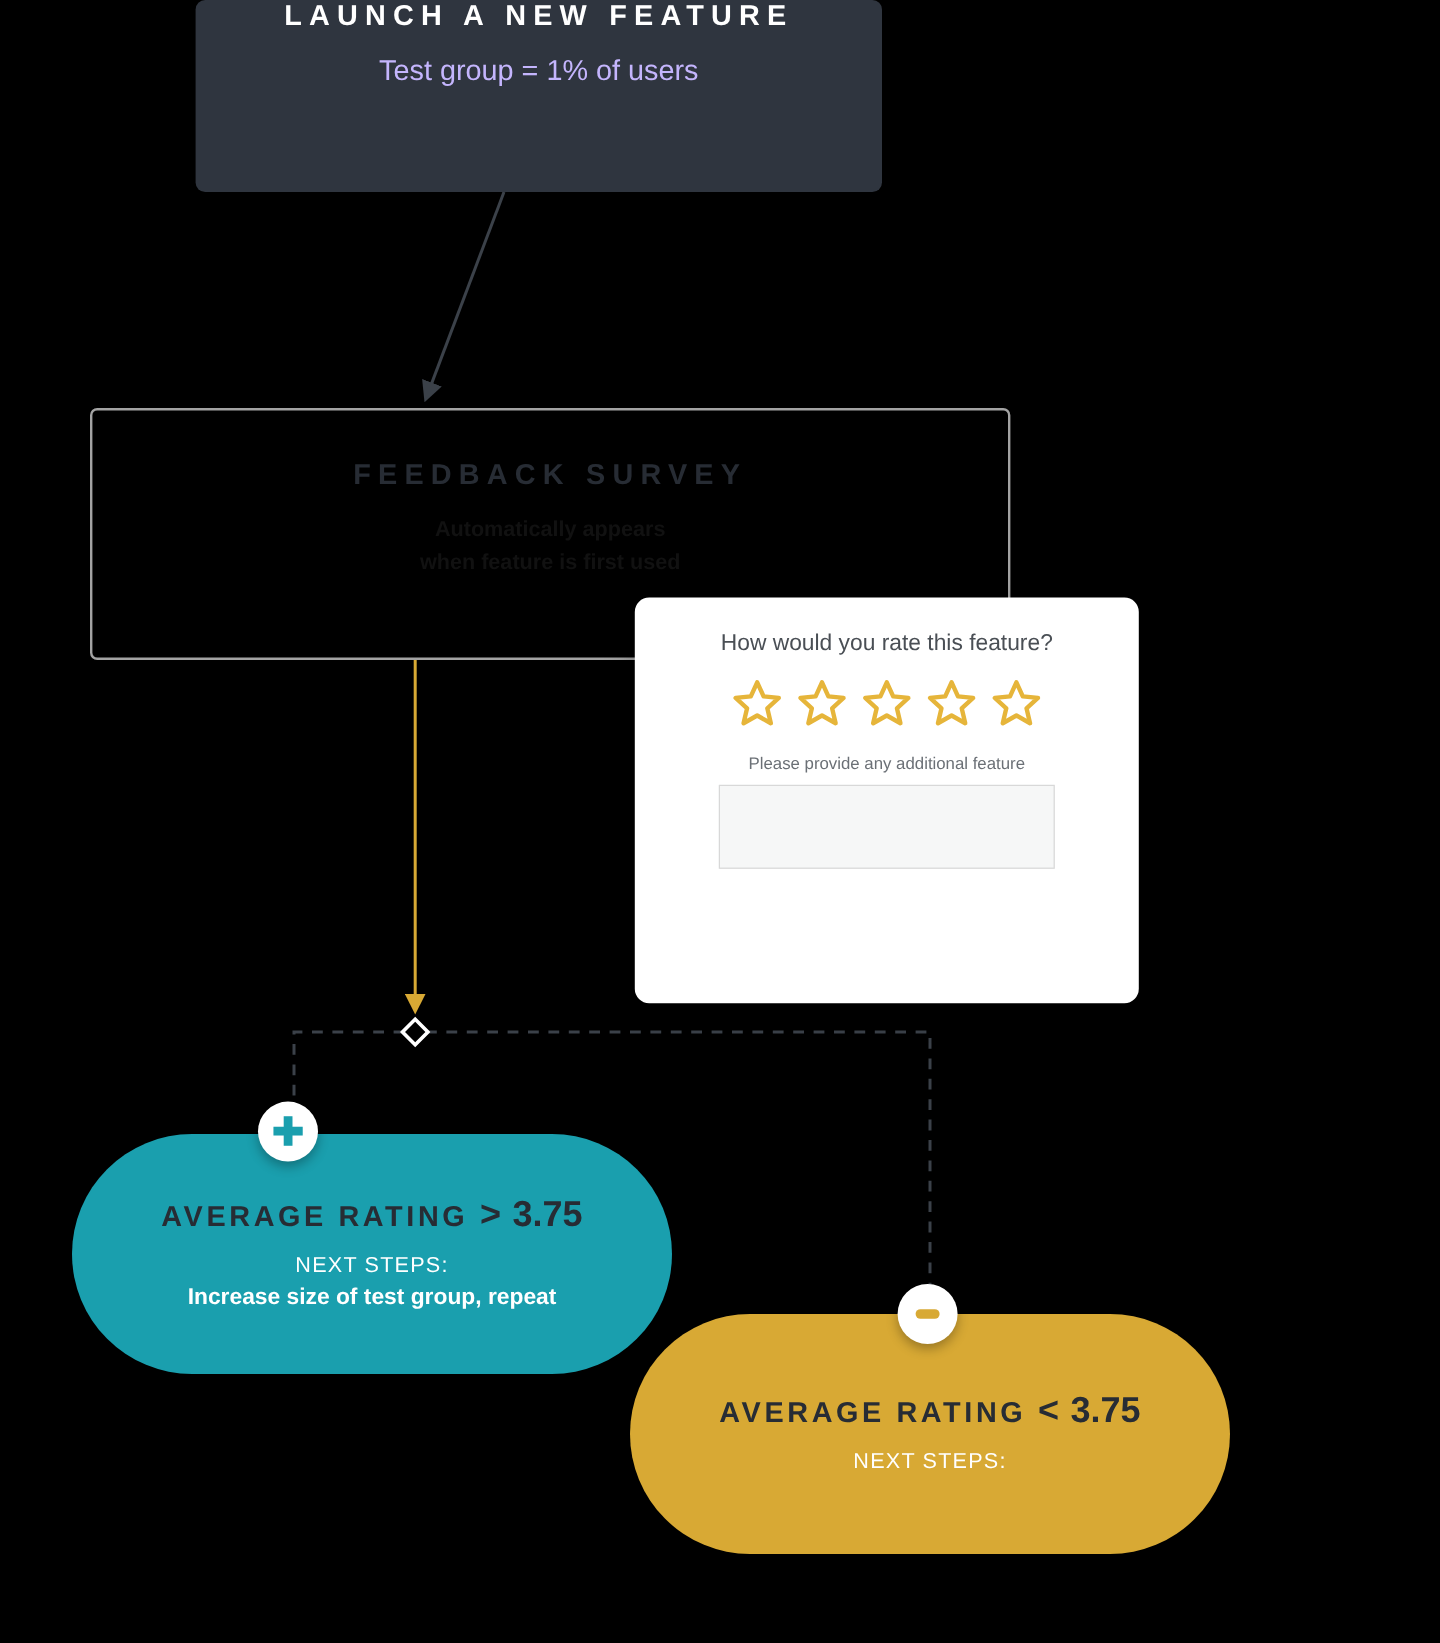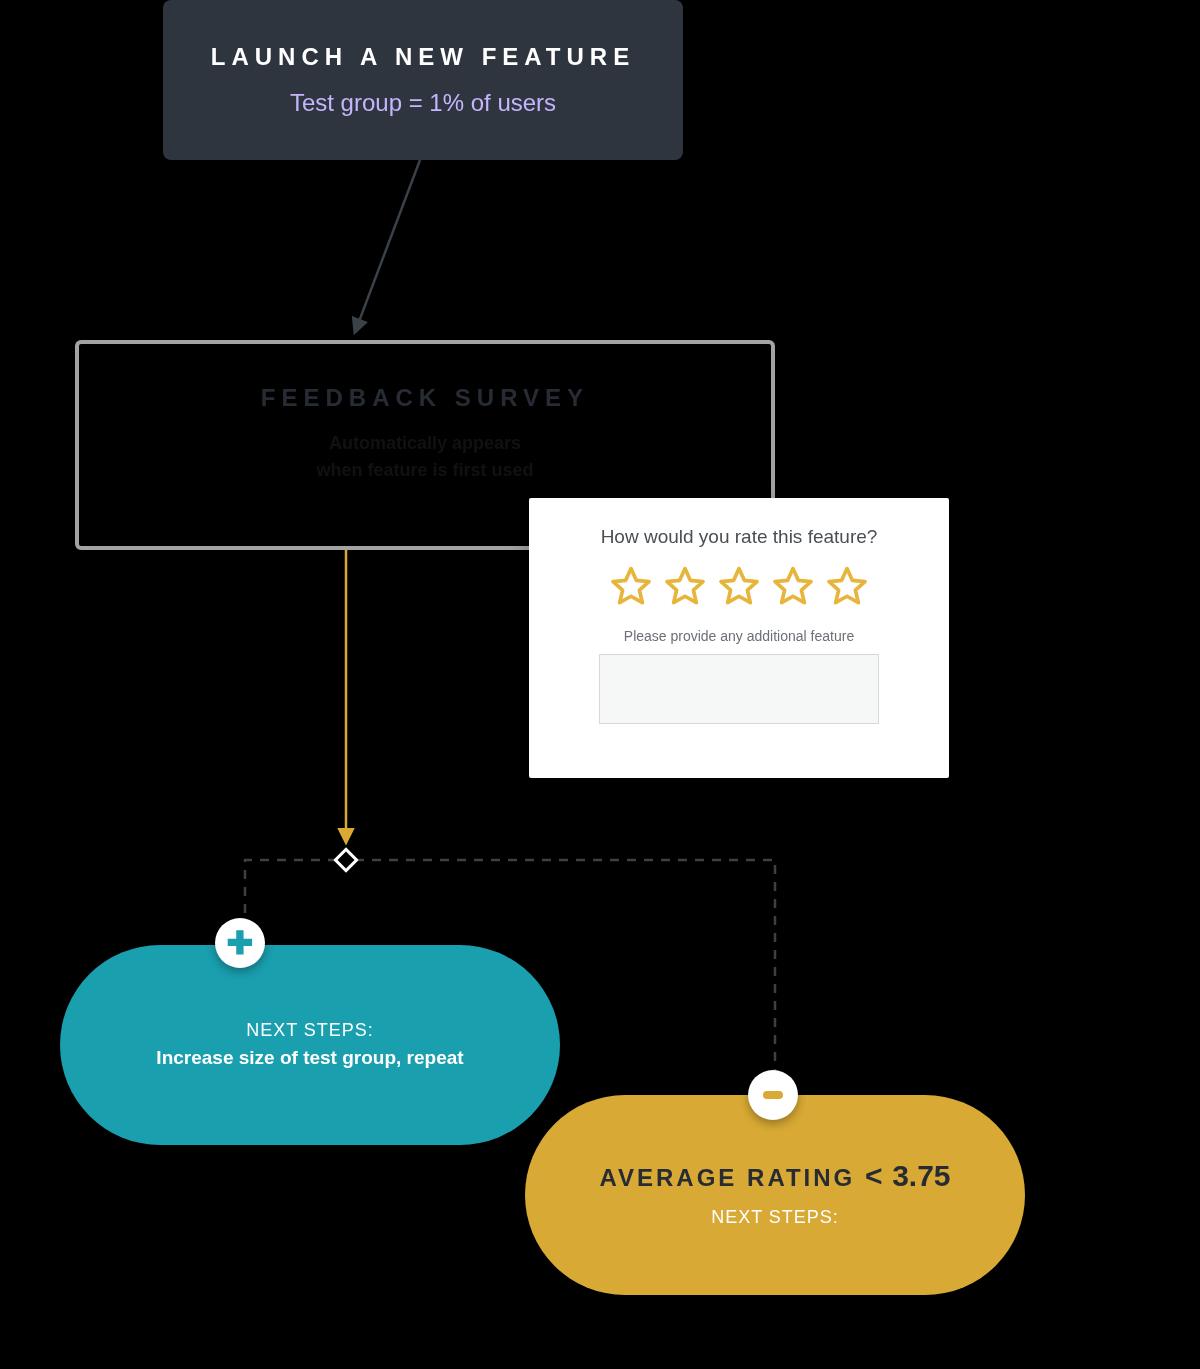--- a/index.html
+++ b/index.html
@@ -8,48 +8,48 @@
     width: 1200px;
     height: 1369px;
     position: relative;
     font-family: -apple-system, BlinkMacSystemFont, "Segoe UI", Helvetica, Arial, sans-serif;
     overflow: hidden;
   }
   .box-launch {
     position: absolute;
     left: 163px;
     top: 0px;
-    width: 520px;
+    width: 572px;
     height: 160px;
     background: #2f353f;
     border-radius: 8px;
     display: flex;
     flex-direction: column;
     align-items: center;
-    justify-content: center;
+    justify-content: flex-start;
   }
   .launch-title {
     color: #fff;
     font-size: 24px;
     font-weight: 800;
     letter-spacing: 6px;
     margin-bottom: 18px;
   }
   .launch-sub {
     color: #c4b5fd;
     font-size: 24px;
     font-weight: 400;
   }
   .box-survey {
     position: absolute;
     left: 75px;
     top: 340px;
-    width: 700px;
+    width: 767px;
     height: 210px;
-    border: 4px solid #a3a3a3;
+    border: 2px solid #a3a3a3;
     border-radius: 6px;
     display: flex;
     flex-direction: column;
     align-items: center;
     padding-top: 40px;
   }
   .survey-title {
     color: #272c34;
     font-size: 24px;
     font-weight: 800;
@@ -60,23 +60,23 @@
     color: #111;
     font-size: 18px;
     font-weight: 700;
     line-height: 1.5;
   }
   .card-rating {
     position: absolute;
     left: 529px;
     top: 498px;
     width: 420px;
-    height: 280px;
+    height: 338px;
     background: #fff;
-    border-radius: 2px;
+    border-radius: 12px;
     box-shadow: 0 8px 24px rgba(0,0,0,.25);
     display: flex;
     flex-direction: column;
     align-items: center;
     padding: 28px 28px 22px 28px;
   }
   .card-q {
     color: #4a4f55;
     font-size: 19px;
     margin-bottom: 16px;
@@ -238,20 +238,25 @@
         <svg viewBox="0 0 24 24" fill="none" stroke="#e6b53a" stroke-width="2" stroke-linejoin="round">
           <path d="M12 2.5 L14.9 8.9 L21.8 9.6 L16.6 14.3 L18.2 21.1 L12 17.6 L5.8 21.1 L7.4 14.3 L2.2 9.6 L9.1 8.9 Z"></path>
         </svg>
       </span>
     </div>
   <div class="card-sub">Please provide any additional feature</div>
   <div class="feedback-area"></div>
 </div>
 
 <div class="outcome outcome-teal">
+  <div class="outcome-title">
+    <span>AVERAGE RATING</span>
+    <span class="outcome-sym">&gt;</span>
+    <span class="outcome-sym">3.75</span>
+  </div>
   <div class="outcome-next-label">NEXT STEPS:</div>
   <div class="outcome-next">Increase size of test group, repeat</div>
 </div>
 <div class="badge badge-plus">
   <span class="plus-glyph">✚</span>
 </div>
 
 <div class="outcome outcome-gold">
   <div class="outcome-title">
     <span>AVERAGE RATING</span>

